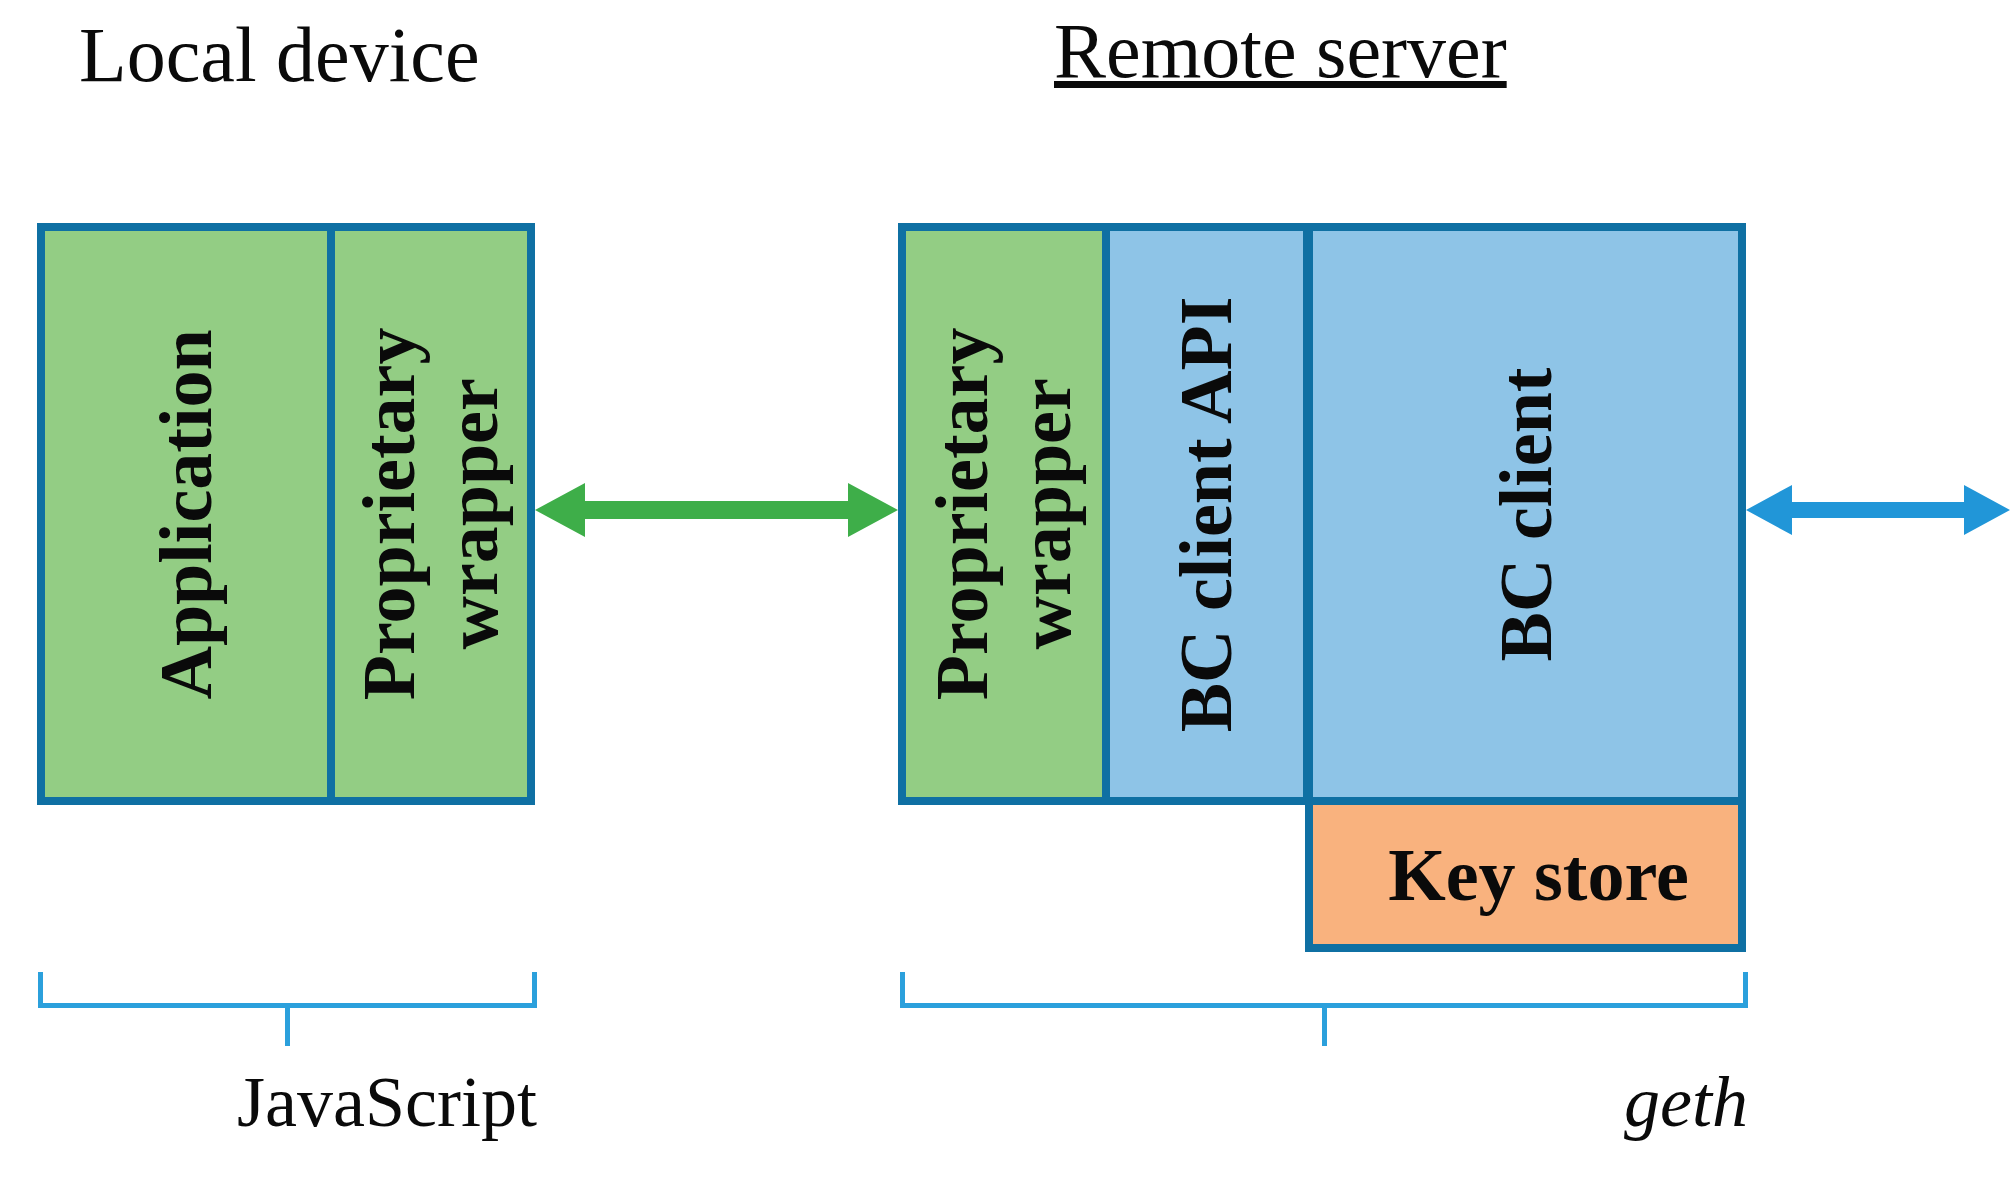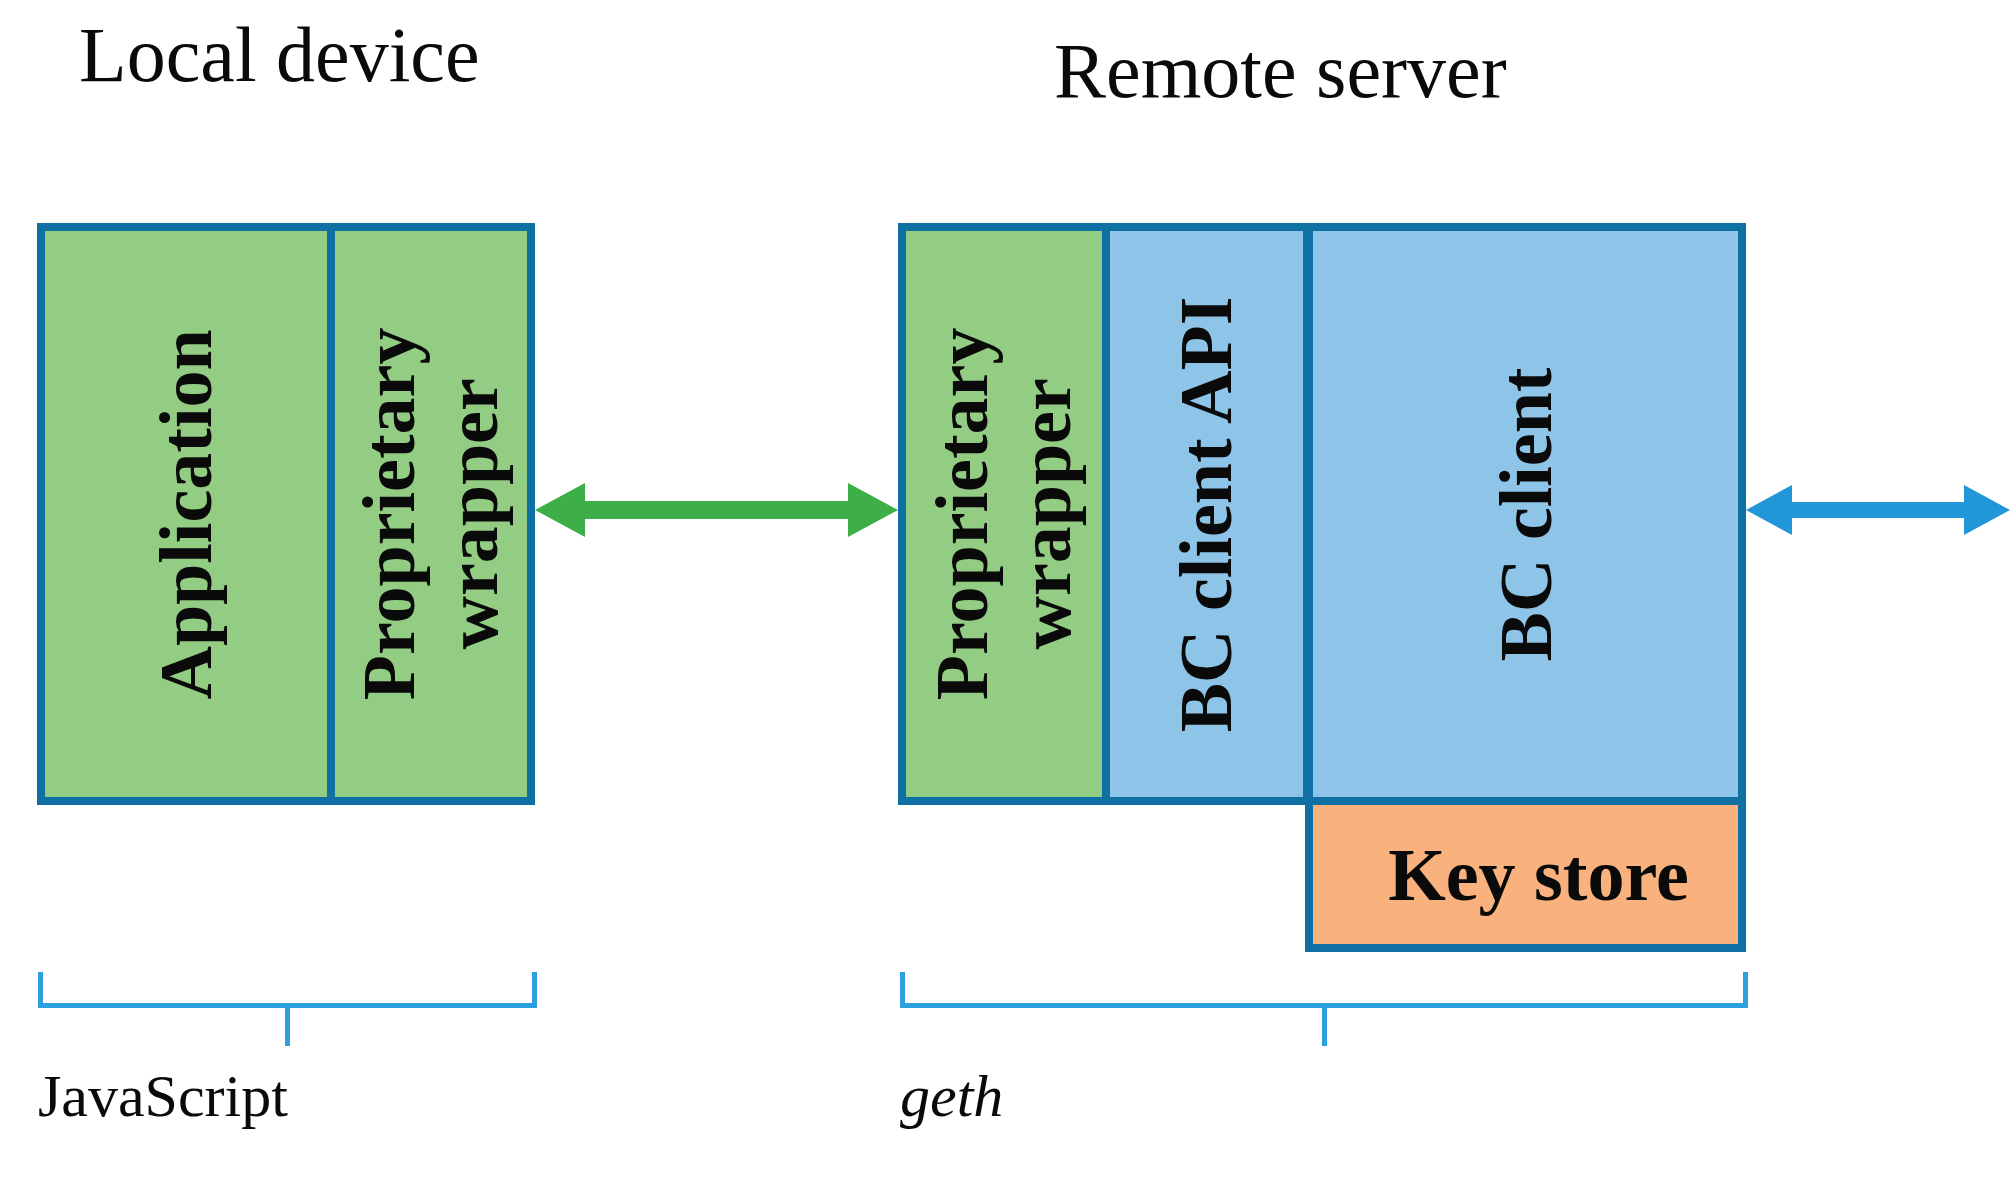--- a/index.html
+++ b/index.html
@@ -63,32 +63,32 @@
   .bracket .end-right{
     position:absolute;right:0;top:0;width:5px;height:36px;
     background:var(--bracket-blue,#2ba0dc);
   }
   .bracket .tick{
     position:absolute;left:calc(50% - 2.5px);top:31px;width:5px;height:43px;
     background:var(--bracket-blue,#2ba0dc);
   }
   .caption{
     position:absolute;
-    font-size:60px;
+    font-size:72px;
     line-height:1;
-    text-align:left;
+    text-align:right;
   }
 </style>
 </head>
 <body>
 
 <div id="canvas">
 
   <div class="title" style="left:63px;top:12px;margin-left:16px;">Local device</div>
-  <div class="title" style="left:1054px;top:28px;">Remote server</div>
+  <div class="title" style="left:1054px;top:8px;text-decoration:underline;">Remote server</div>
 
   <div>
     <div class="box fill-green" style="left:37px;top:223px;width:298px;height:582px;">
       <span class="vlabel">Application</span>
     </div>
     <div class="box fill-green" style="left:327px;top:223px;width:208px;height:582px;">
       <span class="vlabel wrap">Proprietary wrapper</span>
     </div>
   </div>
 

